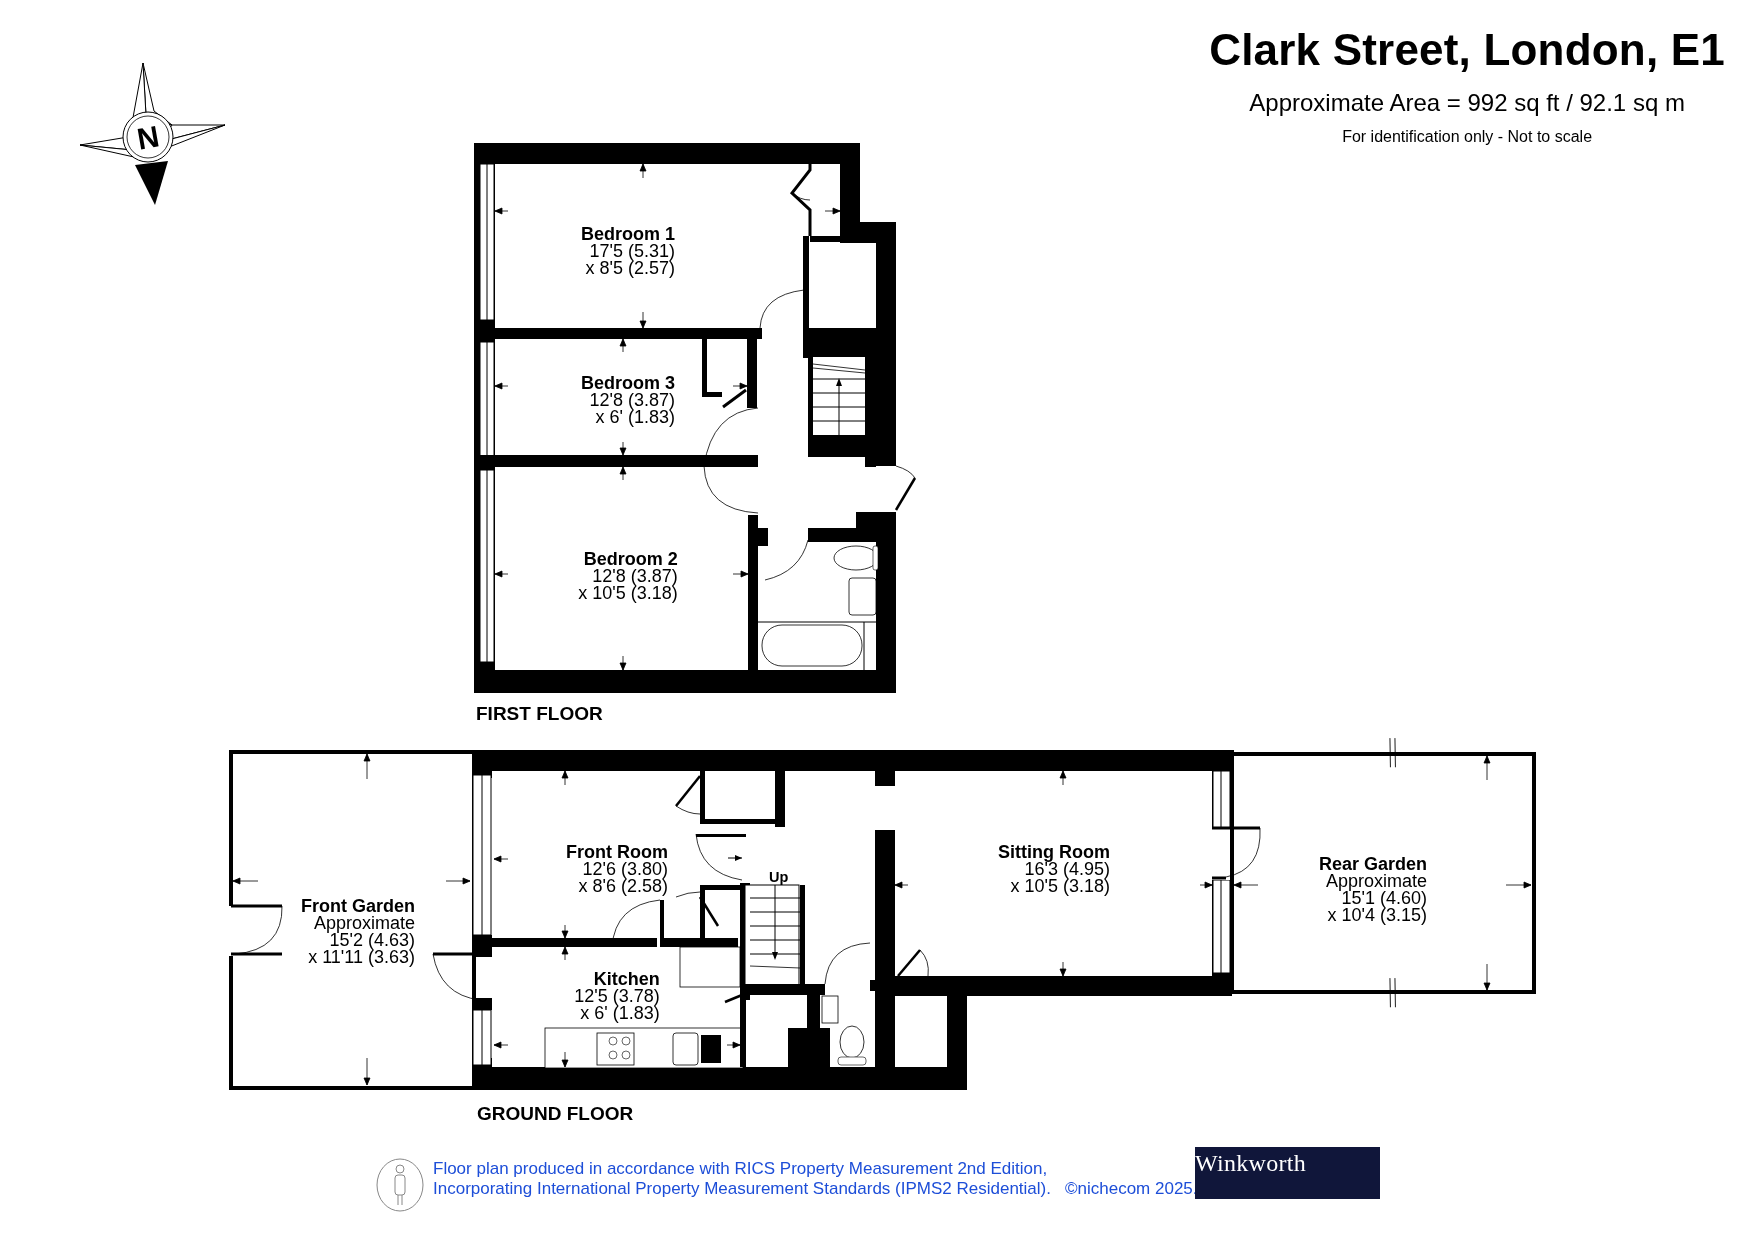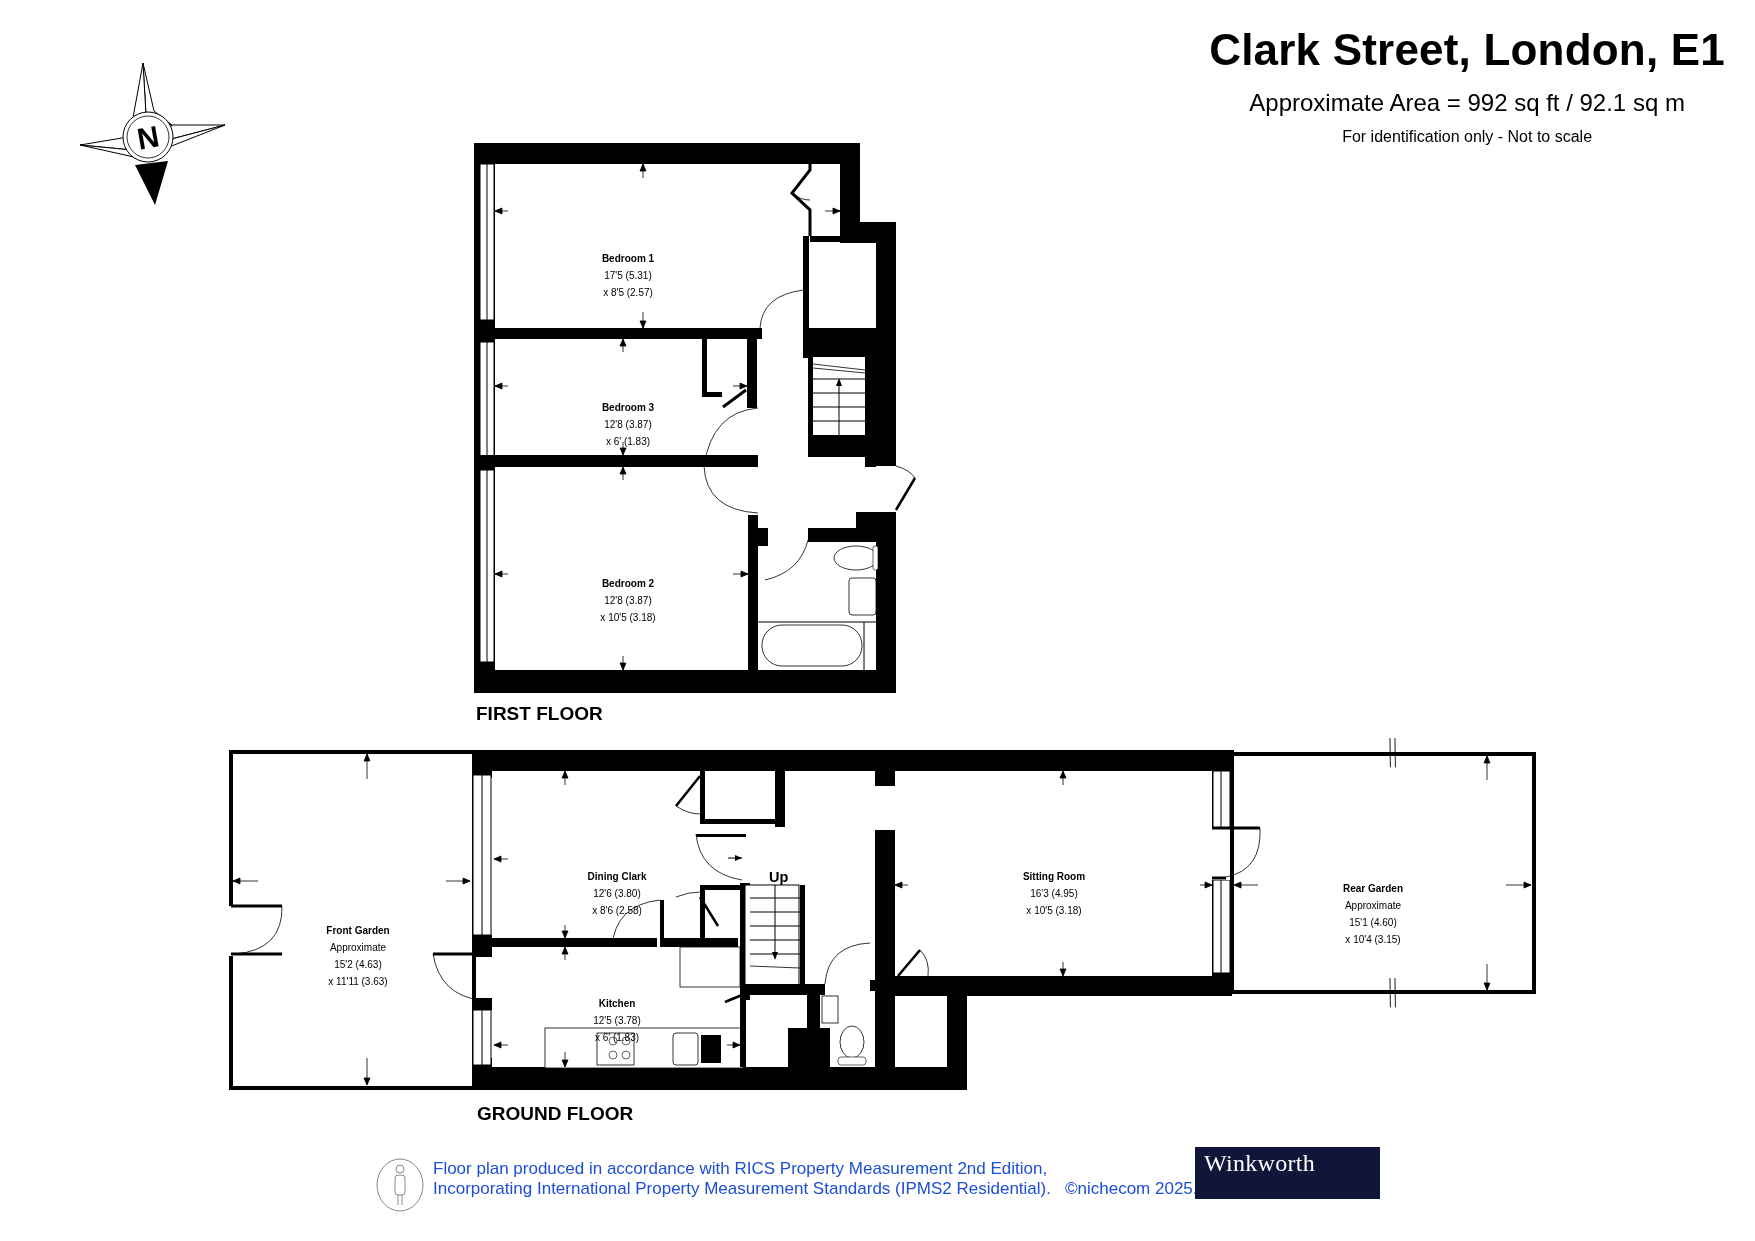--- a/index.html
+++ b/index.html
@@ -3,31 +3,31 @@
 <meta charset="utf-8">
 <style>
   html, body { margin: 0; padding: 0; background: #ffffff; }
   body { width: 1755px; height: 1241px; position: relative; overflow: hidden;
          font-family: "Liberation Sans", sans-serif; color: #000; }
   .header { position: absolute; right: 30px; top: 22px; text-align: center; }
   .title { font-size: 44px; font-weight: bold; line-height: 56px; letter-spacing: 0.2px; }
   .area { font-size: 24px; line-height: 34px; margin-top: 8px; }
   .disclaimer { font-size: 16px; line-height: 22px; margin-top: 6px; }
   .plan { position: absolute; left: 0; top: 0; }
-  .room-label { position: absolute; text-align: center; font-size: 10px; line-height: 17px;
-                transform: translateX(-50%); white-space: nowrap; margin-top: 24px; }
+  .room-label { position: absolute; text-align: right; font-size: 18px; line-height: 17px;
+                transform: translateX(-50%); white-space: nowrap; }
   .room-label .name { font-weight: bold; }
   .floor-label { position: absolute; font-weight: bold; font-size: 19px; }
   .small-label { position: absolute; font-weight: bold; font-size: 14.5px; }
   .footer-text { position: absolute; left: 433px; top: 1159px; font-size: 17px; line-height: 20px;
                  color: #1d4ed8; }
   .footer-text .copy { margin-left: 14px; }
   .logo { position: absolute; left: 1195px; top: 1147px; width: 185px; height: 52px;
           background: #10163a; color: #fff; font-family: "Liberation Serif", serif;
-          font-size: 24px; line-height: 52px; padding-left: 9px; box-sizing: border-box;
+          font-size: 24px; line-height: 52px; box-sizing: border-box;
           letter-spacing: 0.3px; }
   .logo span { display: block; line-height: 32px; }
   .person-icon { position: absolute; left: 375px; top: 1157px; }
   .compass { position: absolute; left: 60px; top: 55px; }
 </style>
 </head>
 <body>
 
 <div class="header">
   <div class="title">Clark Street, London, E1</div>
@@ -304,21 +304,21 @@
 <div class="small-label" style="left:822px; top:437px;">Down</div>
 <div class="floor-label" style="left:476px; top:703px;">FIRST FLOOR</div>
 
 <div class="room-label" style="left:358px; top:898px;">
   <div class="name">Front Garden</div>
   <div>Approximate</div>
   <div>15'2 (4.63)</div>
   <div>x 11'11 (3.63)</div>
 </div>
 <div class="room-label" style="left:617px; top:844px;">
-  <div class="name">Dining Clark</div>
+  <div class="name">Front Room</div>
   <div>12'6 (3.80)</div>
   <div>x 8'6 (2.58)</div>
 </div>
 <div class="room-label" style="left:617px; top:971px;">
   <div class="name">Kitchen</div>
   <div>12'5 (3.78)</div>
   <div>x 6' (1.83)</div>
 </div>
 <div class="room-label" style="left:1054px; top:844px;">
   <div class="name">Sitting Room</div>

